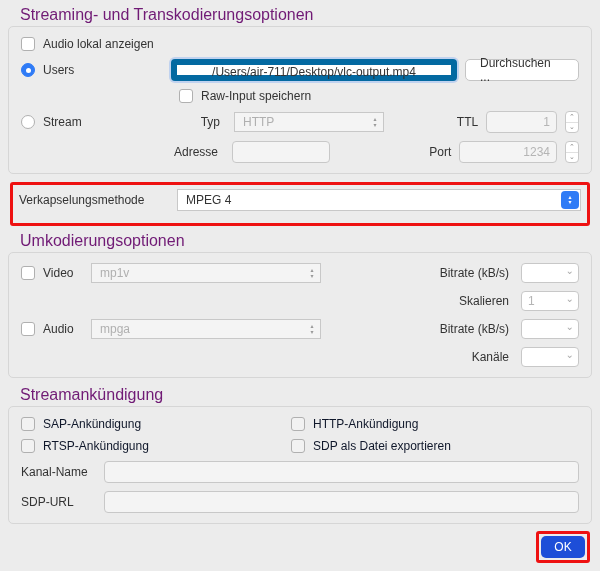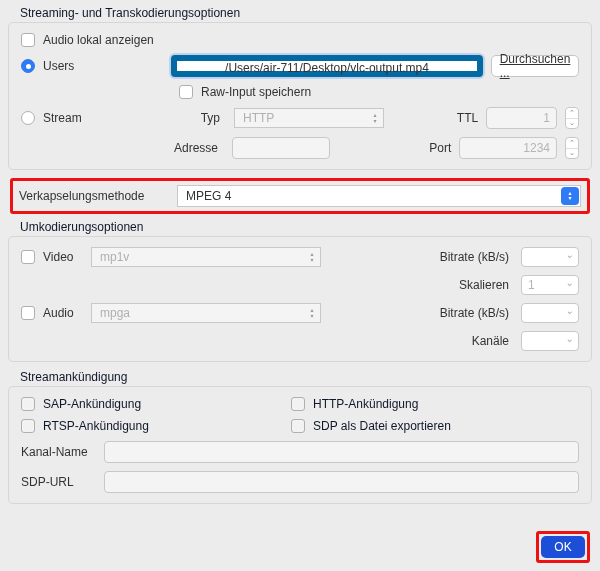--- a/index.html
+++ b/index.html
@@ -10,22 +10,22 @@
     font-size: 12px;
     background: #ececec;
     color: #333;
     position: relative;
     overflow: hidden;
   }
   .group {
     margin: 4px 8px 8px 8px;
   }
   .group-title {
-    font-size: 12px;
-    color: #0f172a;
+    font-size: 16px;
+    color: #701a75;
     margin: 6px 0 2px 12px;
   }
   .group-body {
     border: 1px solid #d6d6d6;
     border-radius: 5px;
     background: #ececec;
     padding: 10px 12px;
   }
   .row {
     display: flex;
@@ -240,21 +240,21 @@
       <span class="label">Audio lokal anzeigen</span>
     </div>
 
     <div class="row">
       <span class="radio selected"></span>
       <span class="label" style="width:120px;">Users</span>
       <div class="textfield focus" style="flex:1;">
         <span>/Users/air-711/Desktop/vlc-output.mp4</span>
           <span class="caret"></span>
       </div>
-      <div class="btn" style="width:88px;text-decoration:underline;">Durchsuchen ...</div>
+      <div class="btn" style="width:114px;">Durchsuchen ...</div>
     </div>
 
     <div class="row" style="margin-left:158px;">
       <span class="checkbox"></span>
       <span class="label">Raw-Input speichern</span>
     </div>
 
     <div class="row">
       <span class="radio"></span>
       <span class="label" style="width:120px;">Stream</span>
@@ -285,21 +285,21 @@
       </div>
       <div class="stepper">
         <div>⌃</div>
         <div>⌄</div>
       </div>
     </div>
   </div>
 </div>
 
 <div class="highlight-red" style="margin:4px 10px 6px 10px;">
-  <div class="row" style="margin-bottom:0;">
+  <div class="row" style="margin-bottom:8px;">
     <span class="col-label label">Verkapselungsmethode</span>
     <div class="popup encap-popup">
       <span>MPEG 4</span>
       <span class="dropbtn">▴<br>▾</span>
     </div>
   </div>
 </div>
 
 <div class="group">
   <div class="group-title">Umkodierungsoptionen</div>

